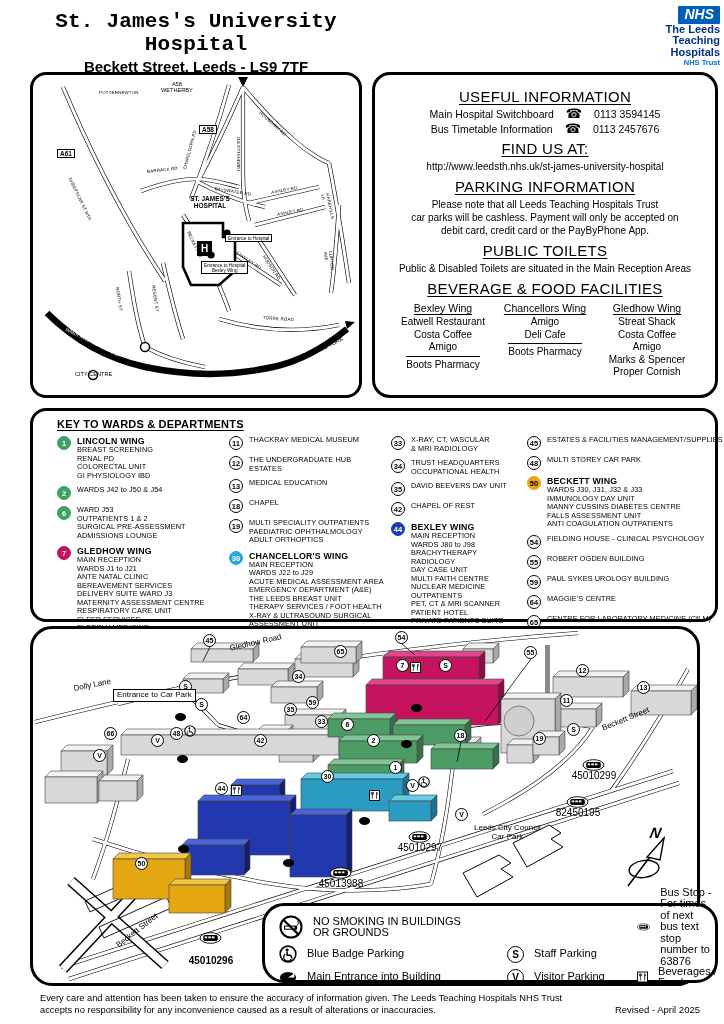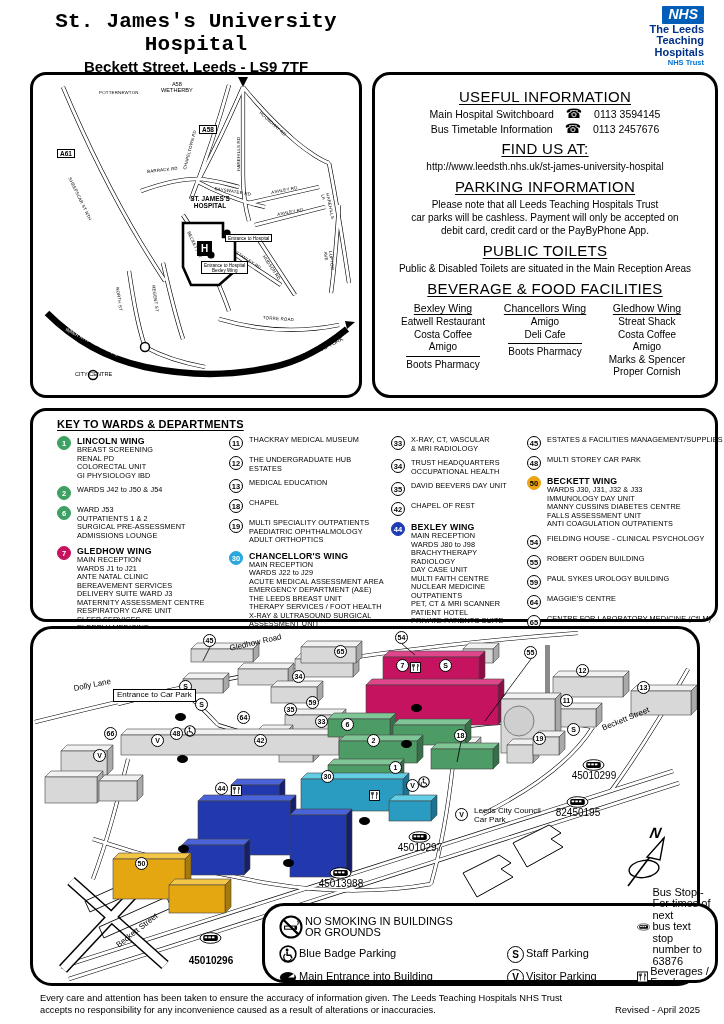--- a/index.html
+++ b/index.html
@@ -4,21 +4,21 @@
 <style>
   html,body{margin:0;padding:0;background:#fff;}
   .page{position:relative;width:724px;height:1024px;background:#fff;overflow:hidden;
         font-family:"Liberation Sans","DejaVu Sans",sans-serif;color:#000;}
   .box{position:absolute;border:3px solid #000;border-radius:18px;background:#fff;box-sizing:border-box;}
 
   
   .title-block{position:absolute;left:0;top:10px;width:392px;text-align:center;}
   .title-block h1{margin:0;font-size:21px;font-weight:bold;letter-spacing:.2px;font-family:Liberation Mono, monospace;}
   .subtitle{font-size:15px;font-weight:bold;margin-top:2px;}
-  .nhs{position:absolute;right:20px;top:6px;width:86px;text-align:right;line-height:1.05;}
+  .nhs{position:absolute;right:4px;top:6px;width:86px;text-align:right;line-height:1.05;}
   .nhs-box{display:inline-block;background:#005eb8;color:#fff;font-weight:bold;font-style:italic;
            font-size:14px;padding:1px 6px 2px 6px;border-radius:1px;}
   .nhs-l{color:#003087;font-weight:bold;font-size:11px;}
   .nhs-t{color:#0072ce;font-weight:bold;font-size:7.5px;margin-top:1px;}
 
   
   #street-box{left:30px;top:72px;width:332px;height:326px;border-radius:16px;overflow:hidden;}
   #street-art{position:absolute;left:0;top:0;}
   .sl{position:absolute;white-space:pre-line;transform-origin:0 0;line-height:1.1;}
   .sl-rd{font-size:4.4px;letter-spacing:.2px;white-space:nowrap;}
@@ -68,21 +68,21 @@
   .busstop{position:absolute;}
   .buslabel{position:absolute;width:80px;text-align:center;font-size:10px;}
   .cl{position:absolute;font-size:8px;white-space:pre-line;transform-origin:0 0;line-height:1.1;}
   .clboxed{border:1px solid #000;background:#fff;padding:1px 3px;}
   #compass{position:absolute;left:585px;top:195px;}
 
   
   #legend-box{left:262px;top:903px;width:456px;height:80px;border-radius:22px;z-index:5;}
   .lg-grid{display:grid;grid-template-columns:228px 130px 1fr;grid-template-rows:30px 24px 22px;
            padding:6px 4px 2px 14px;}
-  .lg-item{display:flex;align-items:center;gap:2px;font-size:11px;line-height:11.5px;}
+  .lg-item{display:flex;align-items:center;gap:10px;font-size:11px;line-height:11.5px;}
   .lgcircle{flex:none;width:17px;height:17px;border:1.6px solid #000;border-radius:50%;font-weight:bold;
             font-size:10px;text-align:center;line-height:15px;box-sizing:border-box;}
 
   footer{position:absolute;left:40px;top:992px;width:660px;font-size:9.3px;line-height:12px;}
   #revised{position:absolute;right:0;top:12px;font-size:9.5px;}
 </style>
 </head>
 <body>
 
 <div class="page">
@@ -693,21 +693,21 @@
             <rect x="6.2" y="5.2" width="3" height="2.1" fill="#fff"></rect>
             <rect x="10.4" y="5.2" width="3" height="2.1" fill="#fff"></rect>
             <rect x="14.6" y="5.2" width="3" height="2.1" fill="#fff"></rect>
           </svg></div>
         <div class="buslabel" style="left: 138px; top: 326px; font-weight: bold;">45010296</div>
         <div class="cl" style="left: 196px; top: 16px; transform: rotate(-13deg);">Gledhow Road</div>
         <div class="cl" style="left: 40px; top: 56px; transform: rotate(-11deg);">Dolly Lane</div>
         <div class="cl clboxed" style="left: 80px; top: 60px;">Entrance to Car Park</div>
         <div class="cl" style="left: 568px; top: 96px; transform: rotate(-22deg);">Beckett Street</div>
         <div class="cl" style="left: 82px; top: 314px; transform: rotate(-38deg);">Beckett Street</div>
-        <div class="cl" style="left: 441px; top: 178px;">Leeds City Council
+        <div class="cl" style="left: 441px; top: 195px; text-align: center;">Leeds City Council
 Car Park</div>
       </div>
     <svg id="compass" width="60" height="70" viewBox="0 0 60 70">
       <text x="34" y="14" font-size="15" font-style="italic" font-weight="bold" transform="skewX(-12)">N</text>
       <line x1="10" y1="62" x2="46" y2="14" stroke="#000" stroke-width="1.6"></line>
       <path d="M46,14 L29,33 L42,36 Z" fill="#fff" stroke="#000" stroke-width="1.4"></path>
       <ellipse cx="26" cy="45" rx="15" ry="8.5" fill="none" stroke="#000" stroke-width="1.4" transform="rotate(-8 26 45)"></ellipse>
     </svg>
   </div>
 

